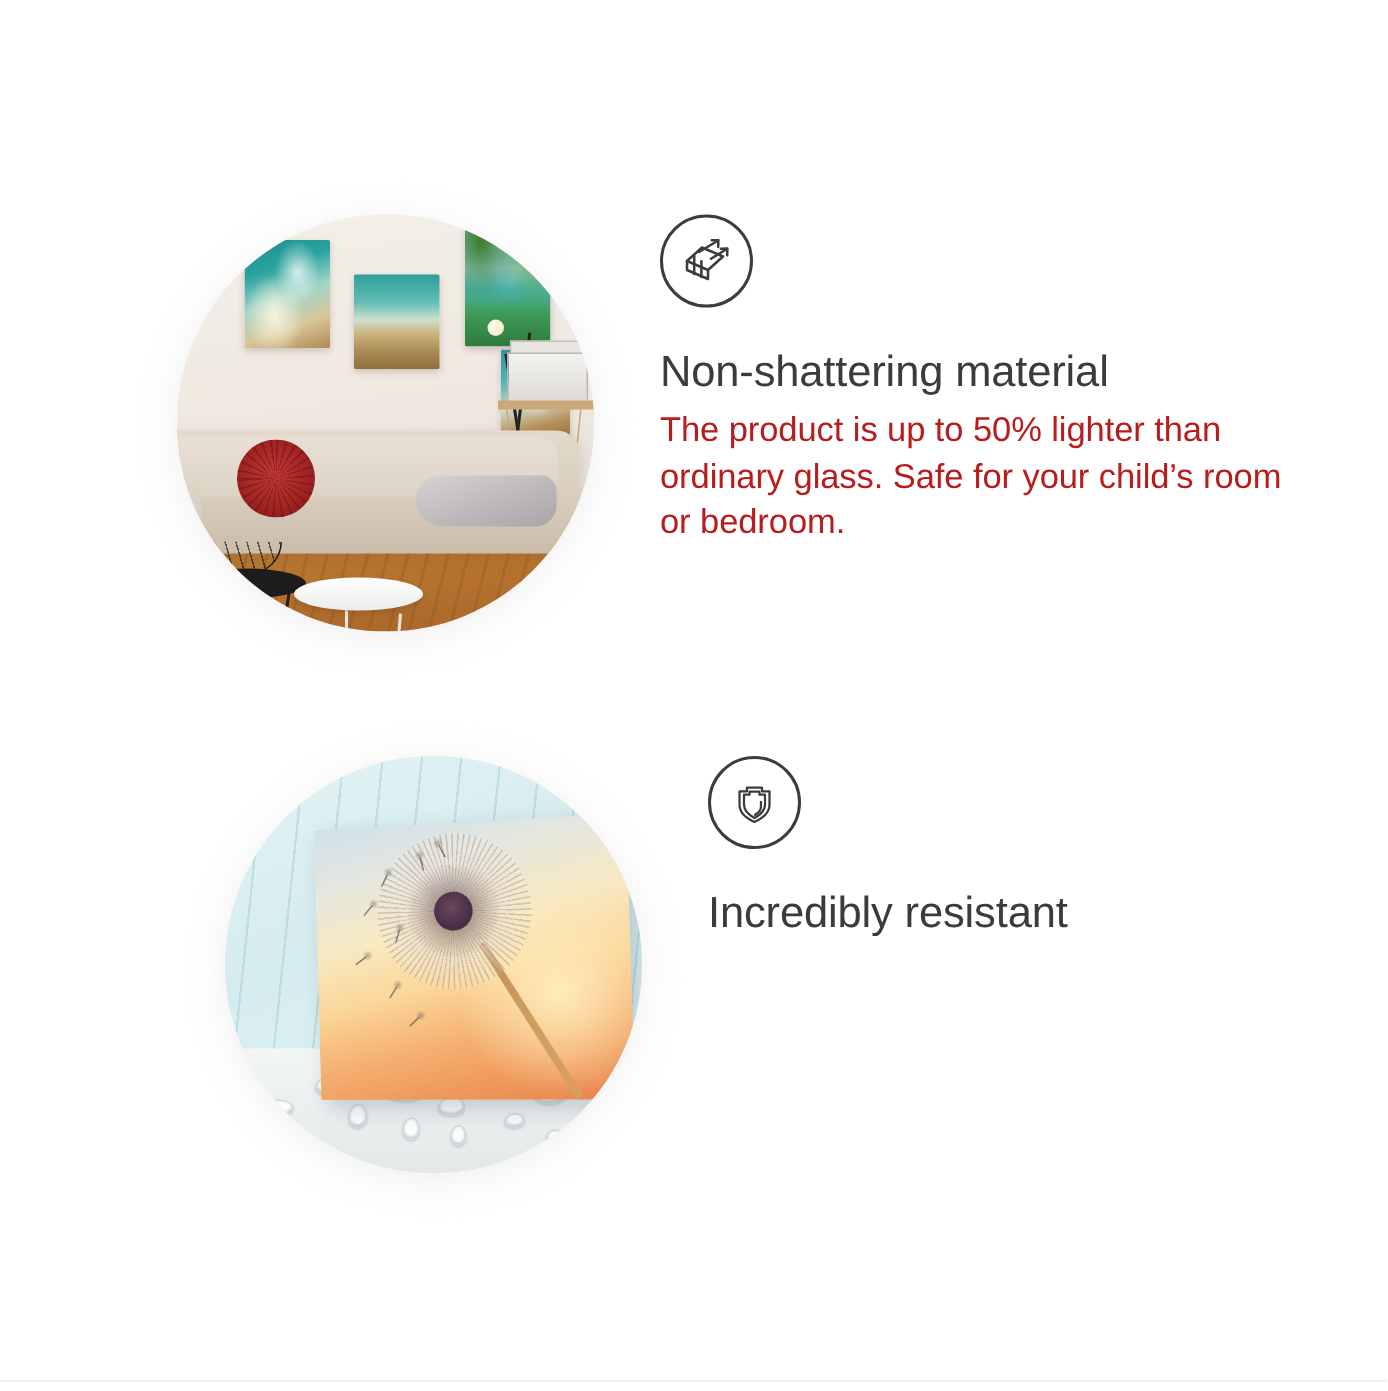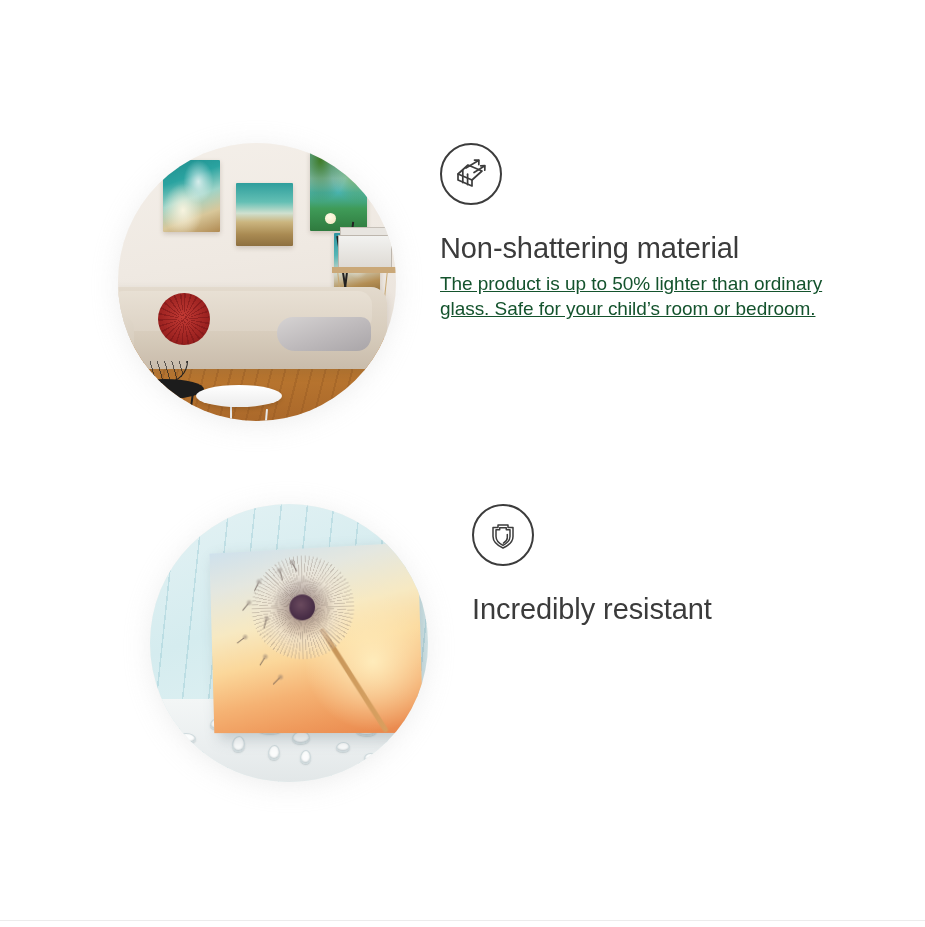--- a/index.html
+++ b/index.html
@@ -292,26 +292,25 @@
   .feature-title {
     margin-top: 28px;
     font-size: 29px;
     line-height: 1.08;
     font-weight: 400;
     color: #3b3b3b;
     letter-spacing: -0.1px;
   }
   .feature-desc {
     margin-top: 7px;
-    font-size: 19px;
+    font-size: 23px;
     line-height: 1.32;
-    color: #14532d;
+    color: #b91c1c;
     max-width: 430px;
     letter-spacing: -0.05px;
-    text-decoration: underline;
   }
 
   .bottom-rule {
     position: absolute;
     left: 0; top: 920px;
     width: 925px; height: 1px;
     background: #ececec;
   }
 </style>
 </head>

